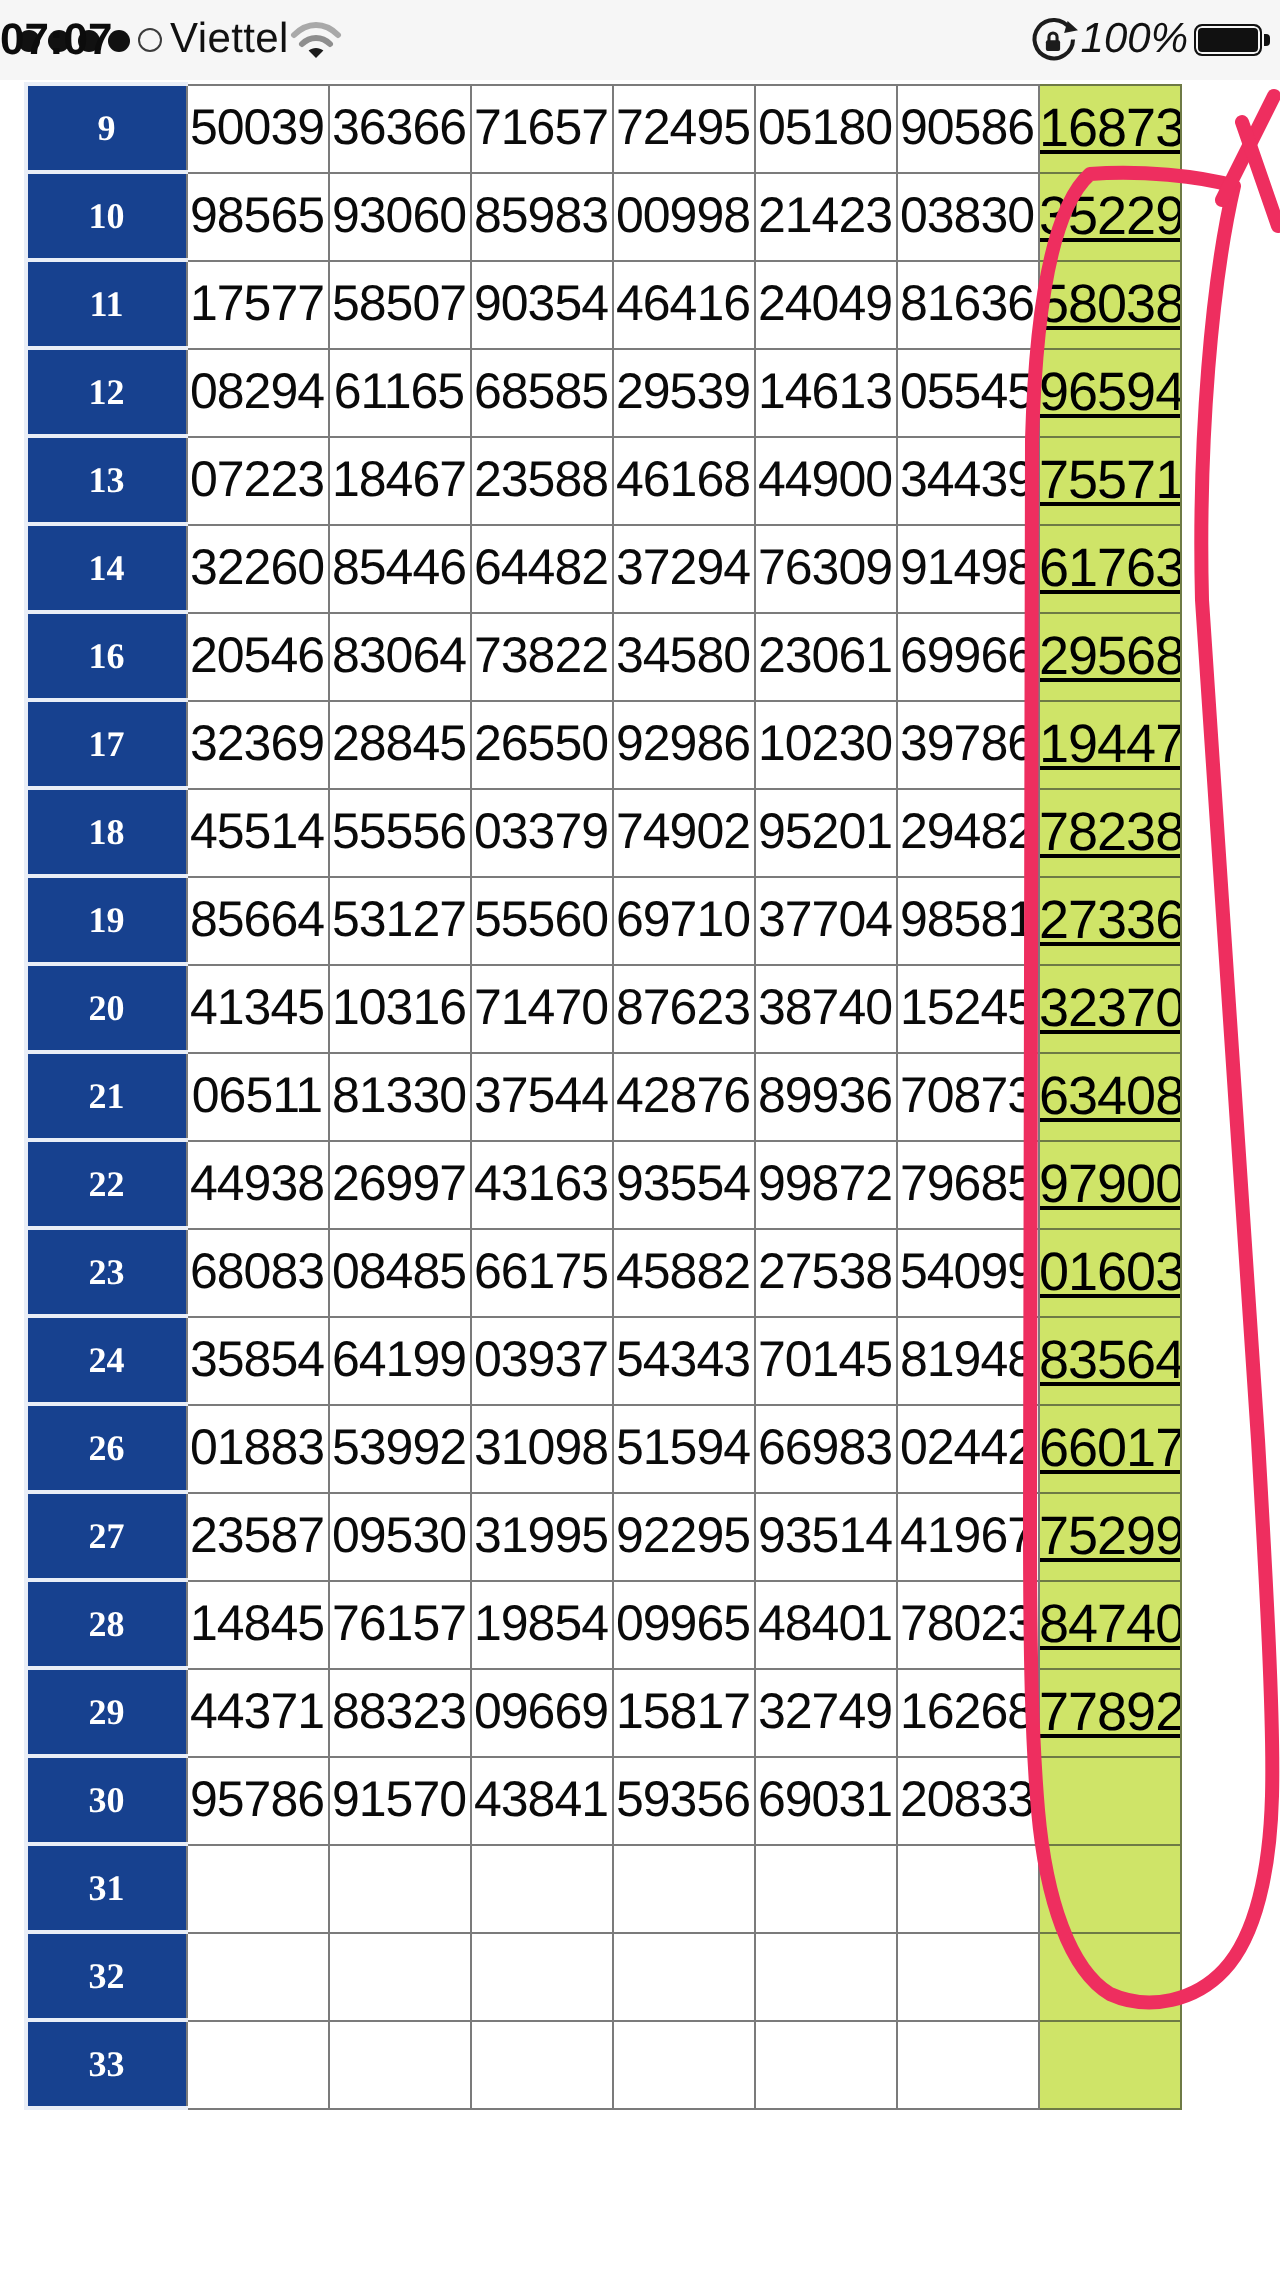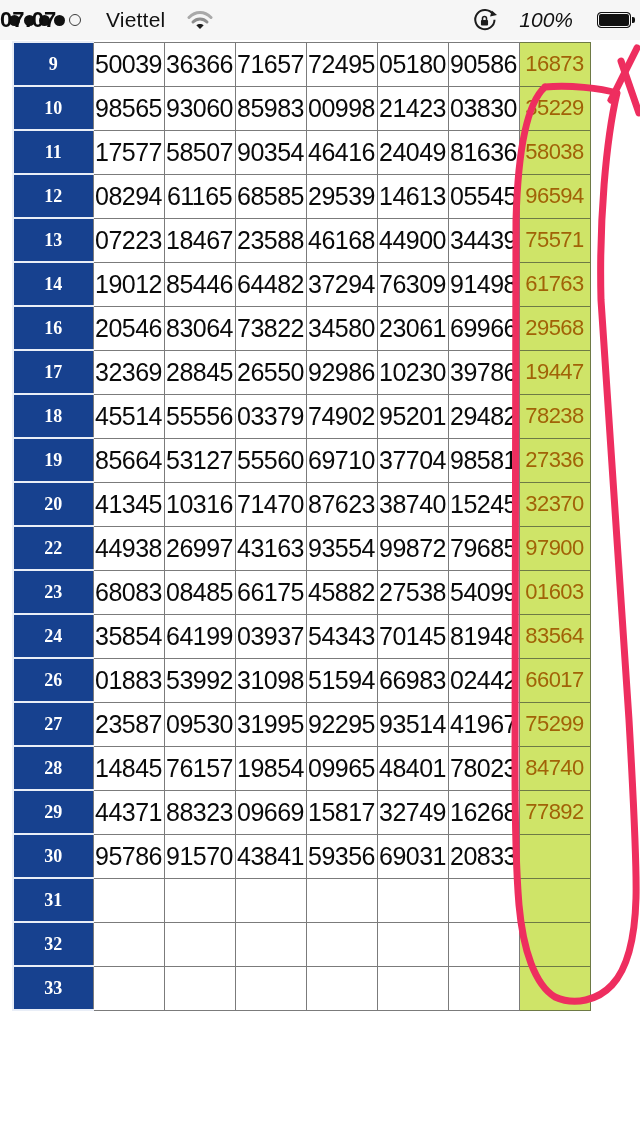--- a/index.html
+++ b/index.html
@@ -6,21 +6,21 @@
   body{
     width:640px;height:1136px;overflow:hidden;background:#ffffff;
     font-family:"Liberation Sans",sans-serif;position:relative;
   }
   
   .statusbar{
     height:40px;background:#f6f6f6;display:flex;align-items:center;
     justify-content:space-between;padding:0 9px;box-sizing:border-box;
     position:relative;font-size:21px;color:#111;
   }
-  .sb-left,.sb-right{display:flex;align-items:center;gap:22px;}
+  .sb-left,.sb-right{display:flex;align-items:center;gap:1px;}
   .dots{display:flex;align-items:center;gap:4px;margin-right:3px;}
   .dot{width:11px;height:11px;border-radius:50%;background:#111;display:inline-block;}
   .dot.empty{background:transparent;border:1.5px solid #3c3c3c;width:10px;height:10px;}
   .carrier{font-size:21px;letter-spacing:.2px;}
   .sb-time{
     position:absolute;left:0;right:0;text-align:left;
     font-size:22px;font-weight:700;color:#0c0c0c;pointer-events:none;
   }
   .battery-body{
     width:32px;height:14px;background:#111;border:1.5px solid #111;border-radius:4px;
@@ -39,21 +39,21 @@
     background:#17418f;color:#ffffff;
     font-family:"Liberation Serif",serif;font-weight:bold;font-size:18px;
     border:2px solid #e9eef7;border-right:1px solid #7b7b7b;
   }
   td.dc{
     background:#ffffff;border:1px solid #7b7b7b;
     font-size:25px;letter-spacing:-0.5px;color:#0a0a0a;
   }
   td.hc{
     background:#cfe468;border:1px solid #6e7a45;
-    font-size:22px;letter-spacing:-0.5px;color:#a16207;
+    font-size:27px;letter-spacing:-0.5px;color:#000000;text-decoration:underline;
   }
   
   .annot-layer{
     position:absolute;top:0;left:0;width:640px;height:1136px;
     pointer-events:none;z-index:5;
   }
 </style>
 </head>
 <body>
 
@@ -146,21 +146,21 @@
           <td class="dc">07223</td>
           <td class="dc">18467</td>
           <td class="dc">23588</td>
           <td class="dc">46168</td>
           <td class="dc">44900</td>
           <td class="dc">34439</td>
           <td class="hc">75571</td>
         </tr>
         <tr>
           <td class="rn">14</td>
-          <td class="dc">19012</td>
+          <td class="dc">32260</td>
           <td class="dc">85446</td>
           <td class="dc">64482</td>
           <td class="dc">37294</td>
           <td class="dc">76309</td>
           <td class="dc">91498</td>
           <td class="hc">61763</td>
         </tr>
         <tr>
           <td class="rn">16</td>
           <td class="dc">20546</td>
@@ -203,20 +203,30 @@
         </tr>
         <tr>
           <td class="rn">20</td>
           <td class="dc">41345</td>
           <td class="dc">10316</td>
           <td class="dc">71470</td>
           <td class="dc">87623</td>
           <td class="dc">38740</td>
           <td class="dc">15245</td>
           <td class="hc">32370</td>
+        </tr>
+        <tr>
+          <td class="rn">21</td>
+          <td class="dc">06511</td>
+          <td class="dc">81330</td>
+          <td class="dc">37544</td>
+          <td class="dc">42876</td>
+          <td class="dc">89936</td>
+          <td class="dc">70873</td>
+          <td class="hc">63408</td>
         </tr>
         <tr>
           <td class="rn">22</td>
           <td class="dc">44938</td>
           <td class="dc">26997</td>
           <td class="dc">43163</td>
           <td class="dc">93554</td>
           <td class="dc">99872</td>
           <td class="dc">79685</td>
           <td class="hc">97900</td>

